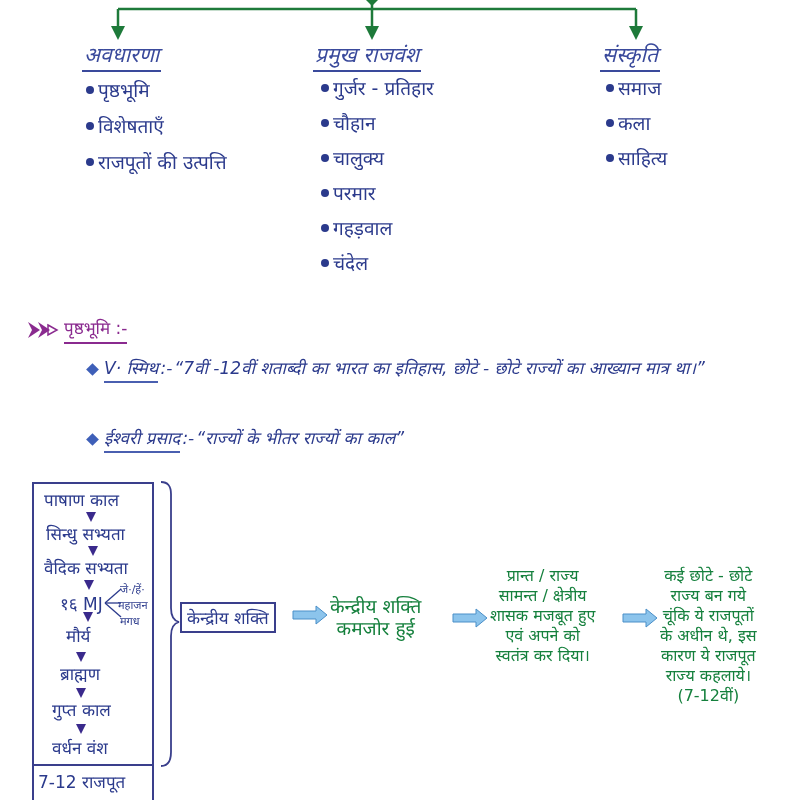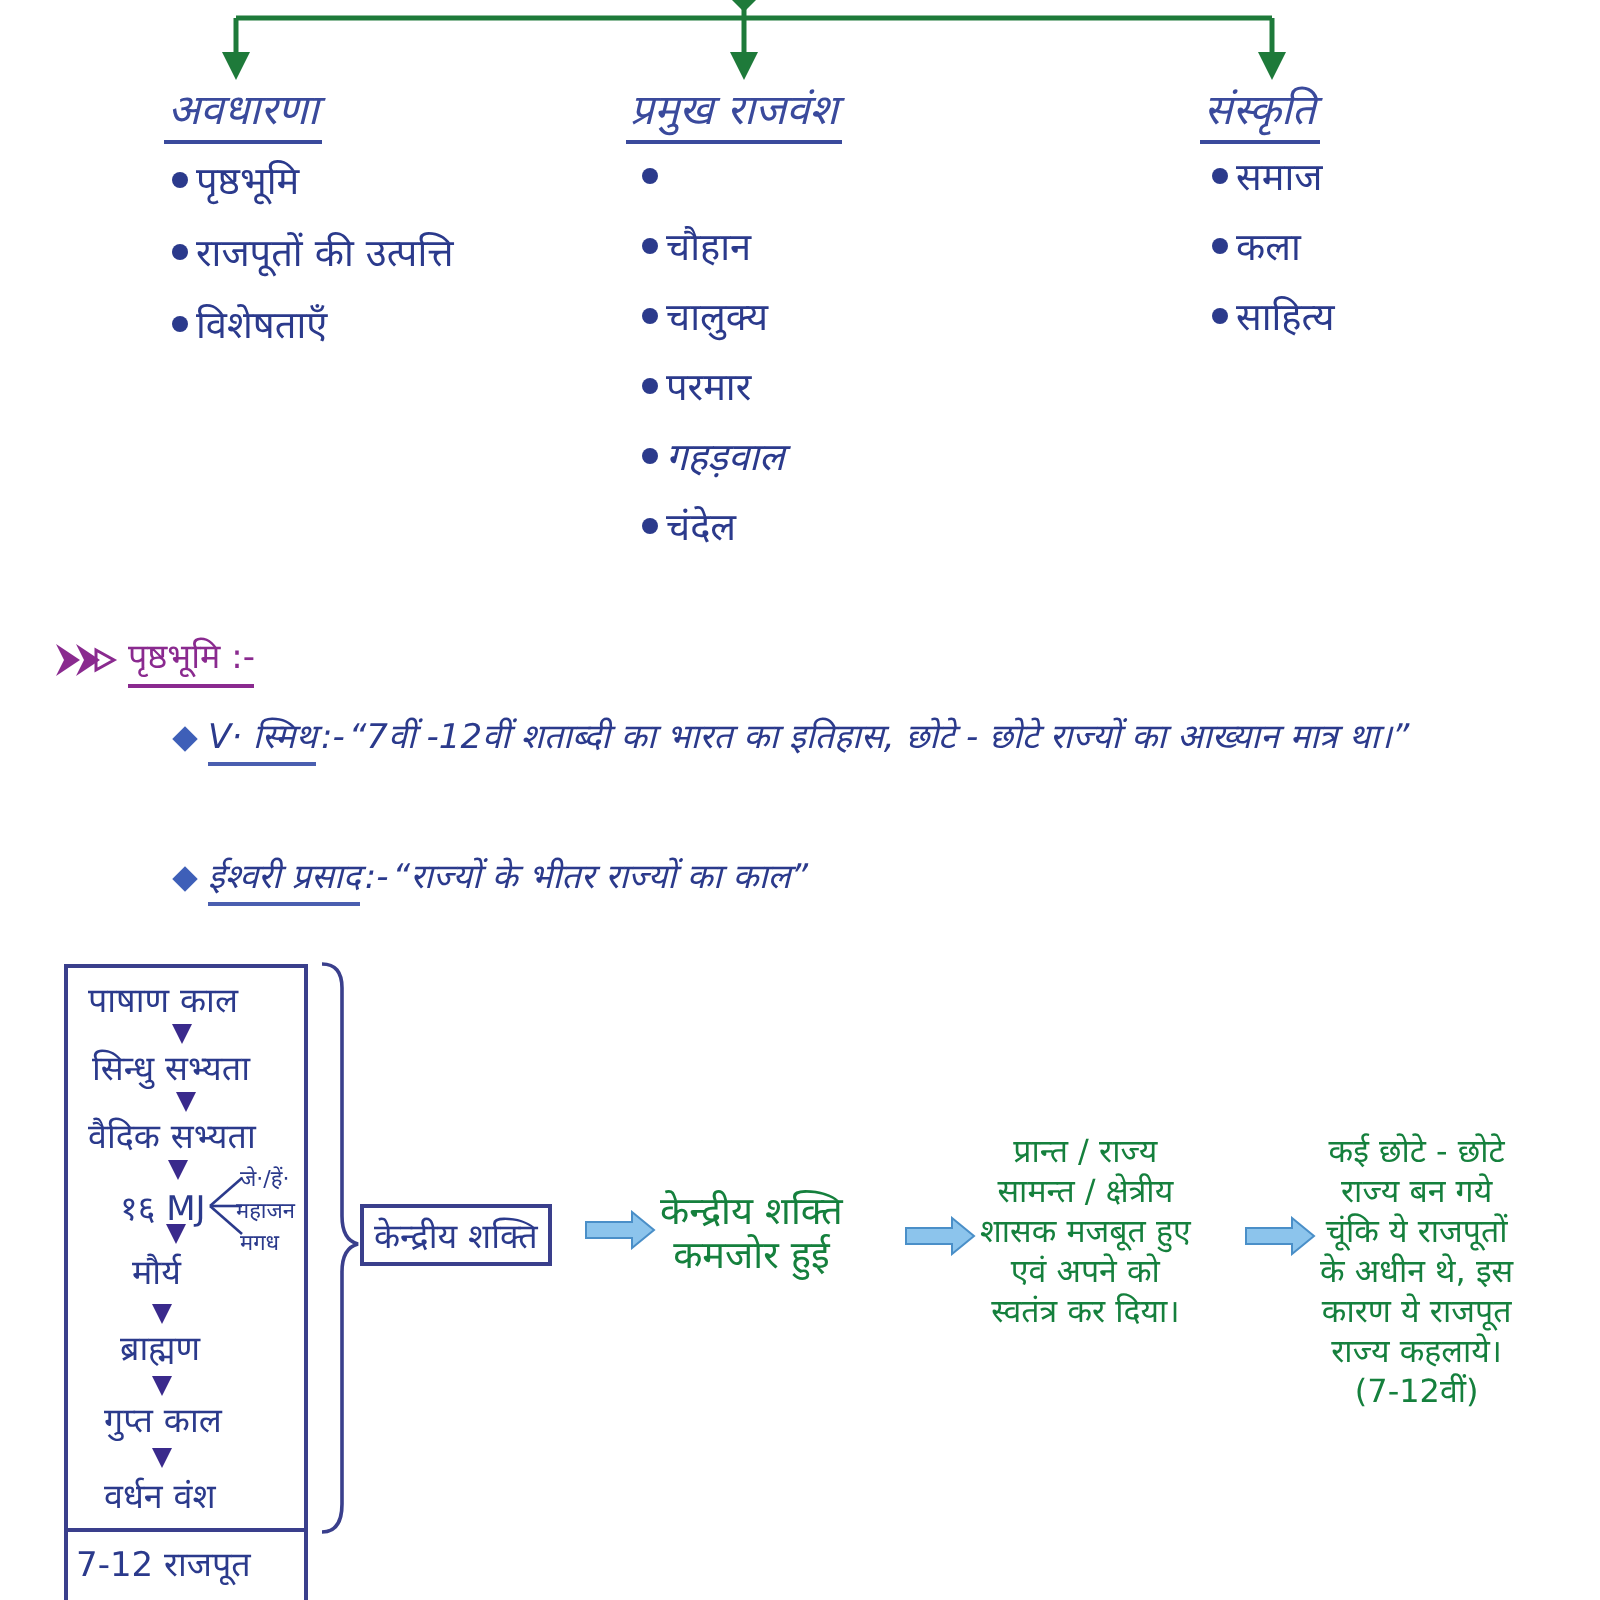--- a/index.html
+++ b/index.html
@@ -89,46 +89,47 @@
 </svg>
 
 <div class="col-head" style="left:82px; top:40px;">अवधारणा</div>
 <ul class="col-list" style="left:86px; top:72px;">
   <li style="height:36px;">
       <span class="dot"></span>
       <span>पृष्ठभूमि</span>
     </li>
   <li style="height:36px;">
       <span class="dot"></span>
+      <span>विशेषताएँ</span>
+    </li>
+  <li style="height:36px;">
+      <span class="dot"></span>
       <span>राजपूतों की उत्पत्ति</span>
-    </li>
-  <li style="height:36px;">
-      <span class="dot"></span>
-      <span>विशेषताएँ</span>
     </li>
 </ul>
 
 <div class="col-head" style="left:313px; top:40px;">प्रमुख राजवंश</div>
 <ul class="col-list" style="left:321px; top:70px;">
   <li style="height:35px;">
       <span class="dot"></span>
+      <span>गुर्जर - प्रतिहार</span>
     </li>
   <li style="height:35px;">
       <span class="dot"></span>
       <span>चौहान</span>
     </li>
   <li style="height:35px;">
       <span class="dot"></span>
       <span>चालुक्य</span>
     </li>
   <li style="height:35px;">
       <span class="dot"></span>
       <span>परमार</span>
     </li>
-  <li style="height:35px;font-style:italic;">
+  <li style="height:35px;">
       <span class="dot"></span>
       <span>गहड़वाल</span>
     </li>
   <li style="height:35px;">
       <span class="dot"></span>
       <span>चंदेल</span>
     </li>
 </ul>
 
 <div class="col-head" style="left:600px; top:40px;">संस्कृति</div>

